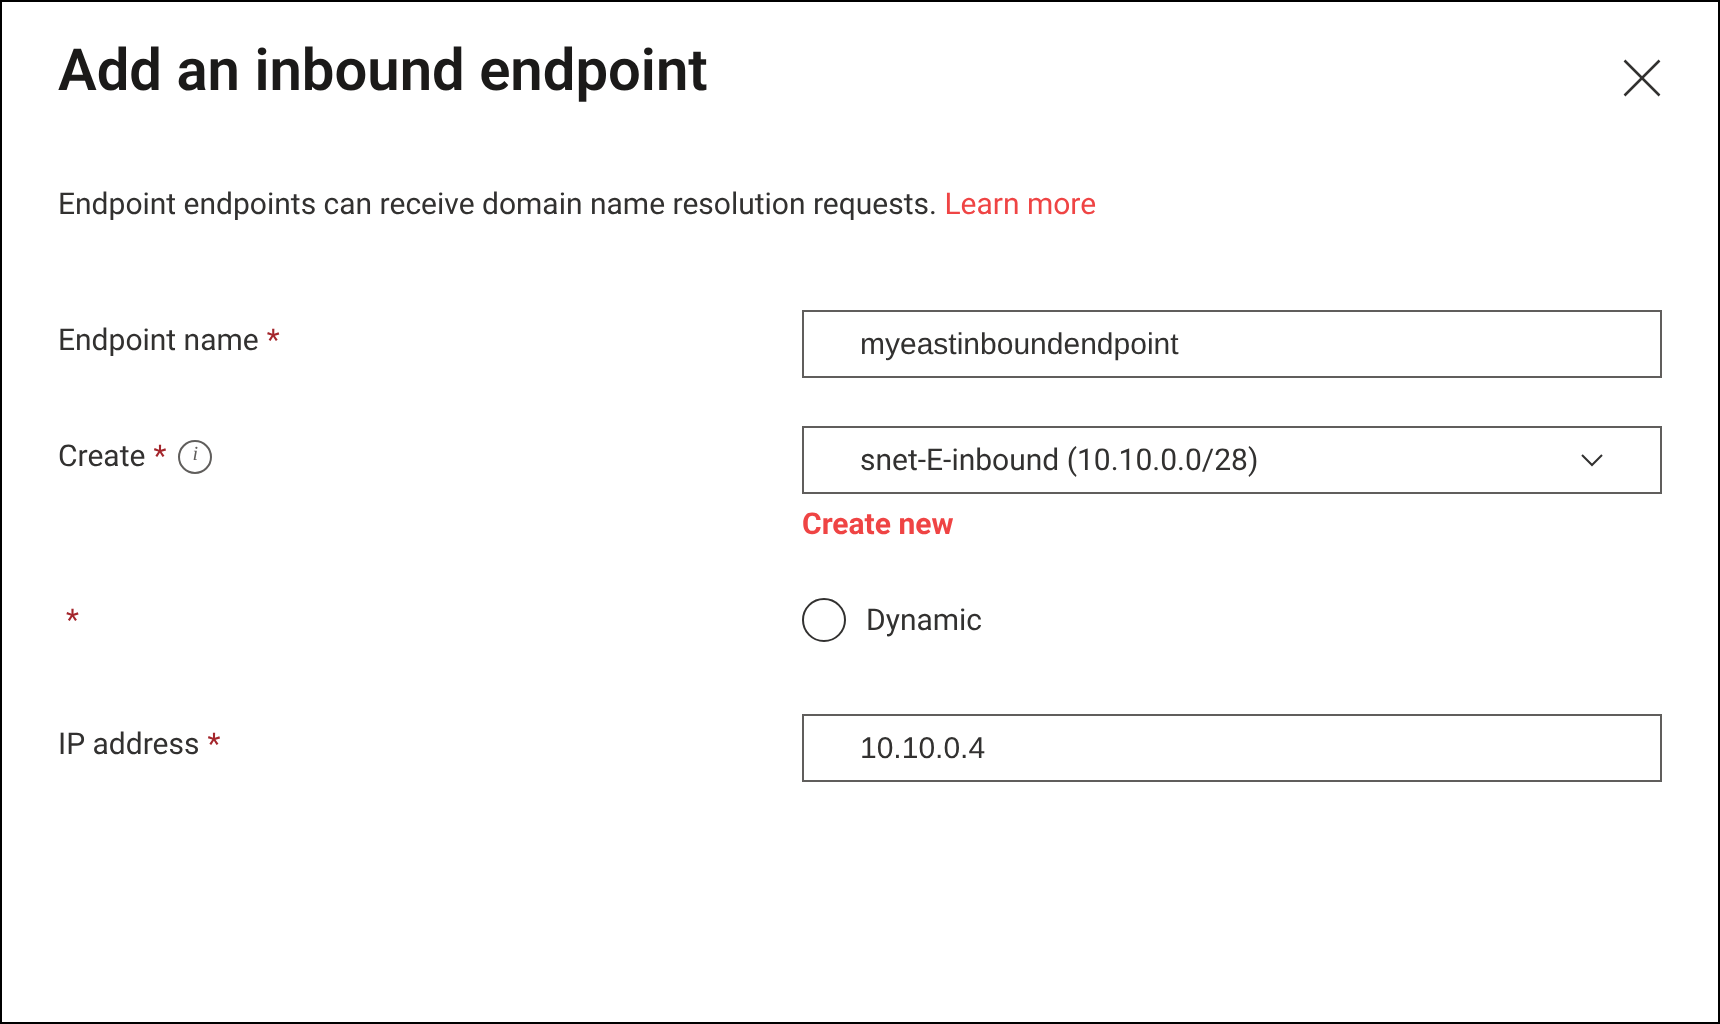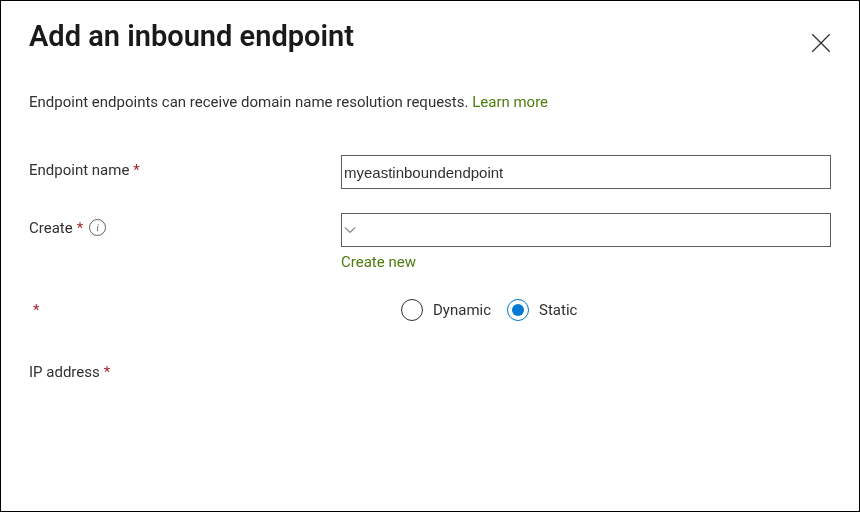--- a/index.html
+++ b/index.html
@@ -14,59 +14,60 @@
     box-sizing: border-box;
     width: 860px;
     height: 512px;
     border: 1.5px solid #000;
     padding: 18px 28px 0 28px;
     position: relative;
   }
   .title-row {
     display: flex;
     justify-content: space-between;
-    align-items: flex-end;
+    align-items: center;
   }
   .title {
     font-size: 29px;
     font-weight: 600;
     color: #1b1a19;
     margin: 0;
   }
   .close-btn {
     width: 20px;
     height: 20px;
     cursor: pointer;
     color: #323130;
     margin-top: 6px;
   }
   .desc {
     margin-top: 40px;
     font-size: 15px;
     color: #323130;
   }
   .link {
-    color: #4d7c0f;
+    color: #ef4444;
     text-decoration: none;
     cursor: pointer;
   }
   .form {
     margin-top: 44px;
   }
   .row {
     display: flex;
     align-items: flex-start;
     margin-bottom: 24px;
   }
   .label {
     width: 372px;
     font-size: 15px;
     color: #323130;
     padding-top: 6px;
     display: flex;
+    align-items: center;
   }
   .req {
     color: #a4262c;
     margin-left: 4px;
   }
   .info-icon {
     display: inline-flex;
     align-items: center;
     justify-content: center;
     width: 15px;
@@ -78,46 +79,47 @@
     margin-left: 6px;
     font-style: italic;
     line-height: 1;
     font-family: Georgia, serif;
   }
   .field {
     flex: 1;
   }
   .textbox, .dropdown {
     box-sizing: border-box;
-    width: 490px;
+    width: 430px;
     height: 34px;
     border: 1px solid #605e5c;
     background: #ffffff;
     font-size: 15px;
-    padding: 0 2px;
+    padding: 0 28px;
     color: #323130;
     display: flex;
     align-items: center;
   }
   .dropdown {
     justify-content: space-between;
     cursor: pointer;
   }
   .chev {
     width: 12px;
     height: 12px;
     color: #323130;
   }
   .sublink {
     margin-top: 6px;
     font-size: 15px;
+    font-weight: bold;
   }
   .radio-group {
     display: flex;
-    flex-direction: row;
+    flex-direction: column;
     gap: 16px;
     padding-top: 4px;
   }
   .radio {
     display: flex;
     align-items: center;
     gap: 10px;
     cursor: pointer;
     font-size: 15px;
   }
@@ -177,51 +179,49 @@
     </div>
 
     <div class="row">
       <div class="label">
         <span>Create</span>
         <span class="req">*</span>
         <span class="info-icon">i</span>
       </div>
       <div class="field">
         <div class="dropdown">
+          <span>snet-E-inbound (10.10.0.0/28)</span>
           <svg class="chev" viewBox="0 0 12 12">
             <polyline points="1,3.5 6,8.5 11,3.5" fill="none" stroke="currentColor" stroke-width="1"></polyline>
           </svg>
         </div>
         <div class="sublink">
           <a class="link">Create new</a>
         </div>
       </div>
     </div>
 
     <div class="row">
       <div class="label">
         <span class="req">*</span>
       </div>
       <div class="field">
         <div class="radio-group">
           <div class="radio">
             <span class="radio-circle"></span>
             <span>Dynamic</span>
           </div>
-          <div class="radio">
-            <span class="radio-circle selected">
-              <span class="radio-dot"></span>
-            </span>
-            <span>Static</span>
-          </div>
         </div>
       </div>
     </div>
 
     <div class="row ipaddr">
       <div class="label">
         <span>IP address</span>
         <span class="req">*</span>
+      </div>
+      <div class="field">
+        <input type="text" class="textbox" value="10.10.0.4" style="">
       </div>
     </div>
 
   </div>
 </div>
 
 </body></html>

